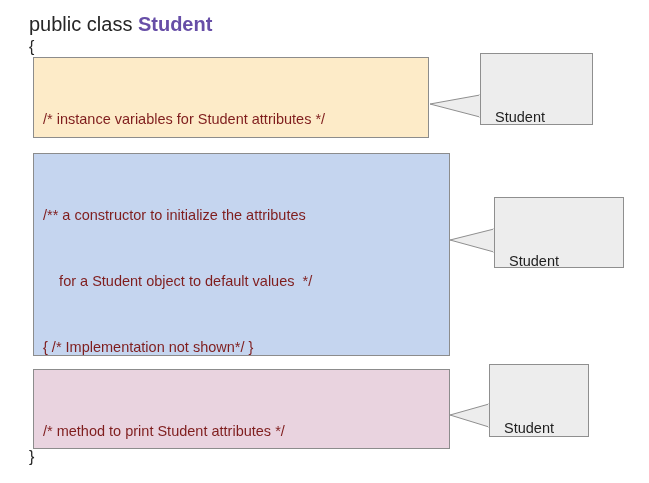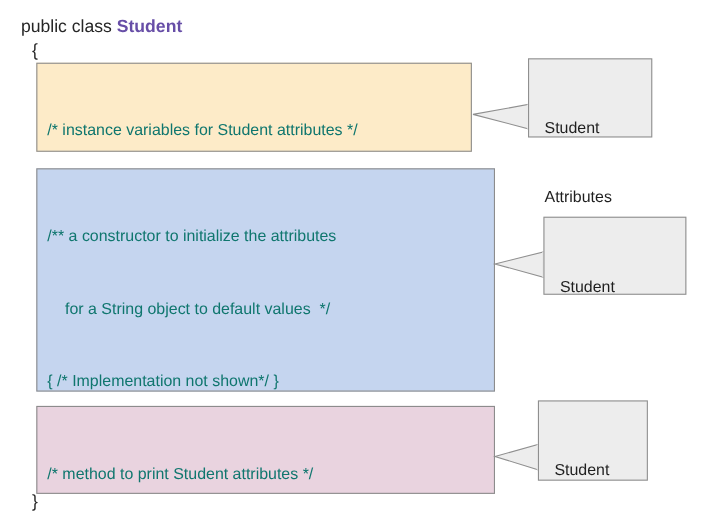--- a/index.html
+++ b/index.html
@@ -12,23 +12,23 @@
     height: 483px;
     position: relative;
     overflow: hidden;
     font-family: "Liberation Sans", sans-serif;
     color: #1a1a1a;
   }
 
   
   .class-header {
     position: absolute;
-    left: 19px;
+    left: 29px;
     top: 14px;
-    font-size: 16px;
+    font-size: 20px;
     line-height: 21px;
     white-space: pre;
     color: #262626;
   }
   .class-header .cls-name {
     font-weight: bold;
     color: #674ea7;
   }
 
   .brace-open {
@@ -48,21 +48,21 @@
     color: #262626;
   }
 
   
   .code-box {
     position: absolute;
     box-sizing: border-box;
     border: 1px solid #7a7a7a;
     font-size: 14.5px;
     line-height: 22px;
-    color: #0f766e;
+    color: #7f1d1d;
     white-space: pre;
     padding: 6px 8px 6px 9px;
   }
   .code-box .line { display: block; }
 
   .box-attributes {
     left: 33px;
     top: 57px;
     width: 396px;
     height: 81px;
@@ -124,21 +124,21 @@
 <div class="brace-open">{</div>
 
 <div class="code-box box-attributes">
   <span class="line">/* instance variables for Student attributes */</span>
   <span class="line">private String name;</span>
   <span class="line">private String email;</span>
 </div>
 
 <div class="code-box box-constructors">
   <span class="line">/** a constructor to initialize the attributes</span>
-  <span class="line">    for a String object to default values  */</span>
+  <span class="line">    for a Student object to default values  */</span>
   <span class="line">{ /* Implementation not shown*/ }</span>
   <span class="spacer-line"></span>
   
   
   
   
 </div>
 
 <div class="code-box box-methods">
   <span class="line">/* method to print Student attributes */</span>
@@ -155,21 +155,20 @@
 
   <polygon points="494,229 494,252 450,240" fill="#ededed" stroke="#8f8f8f" stroke-width="1"></polygon>
   <line x1="494" y1="229" x2="494" y2="252" stroke="#ededed" stroke-width="2"></line>
 
   <polygon points="489,404 489,427 450,415" fill="#ededed" stroke="#8f8f8f" stroke-width="1"></polygon>
   <line x1="489" y1="404" x2="489" y2="427" stroke="#ededed" stroke-width="2"></line>
 </svg>
 
 <div class="callout callout-attributes">
   <span class="line">Student</span>
-  <span class="line">Attributes</span>
 </div>
 
 <div class="callout callout-constructors">
   <span class="line">Student</span>
 </div>
 
 <div class="callout callout-methods">
   <span class="line">Student</span>
   <span class="line">Methods</span>
 </div>

